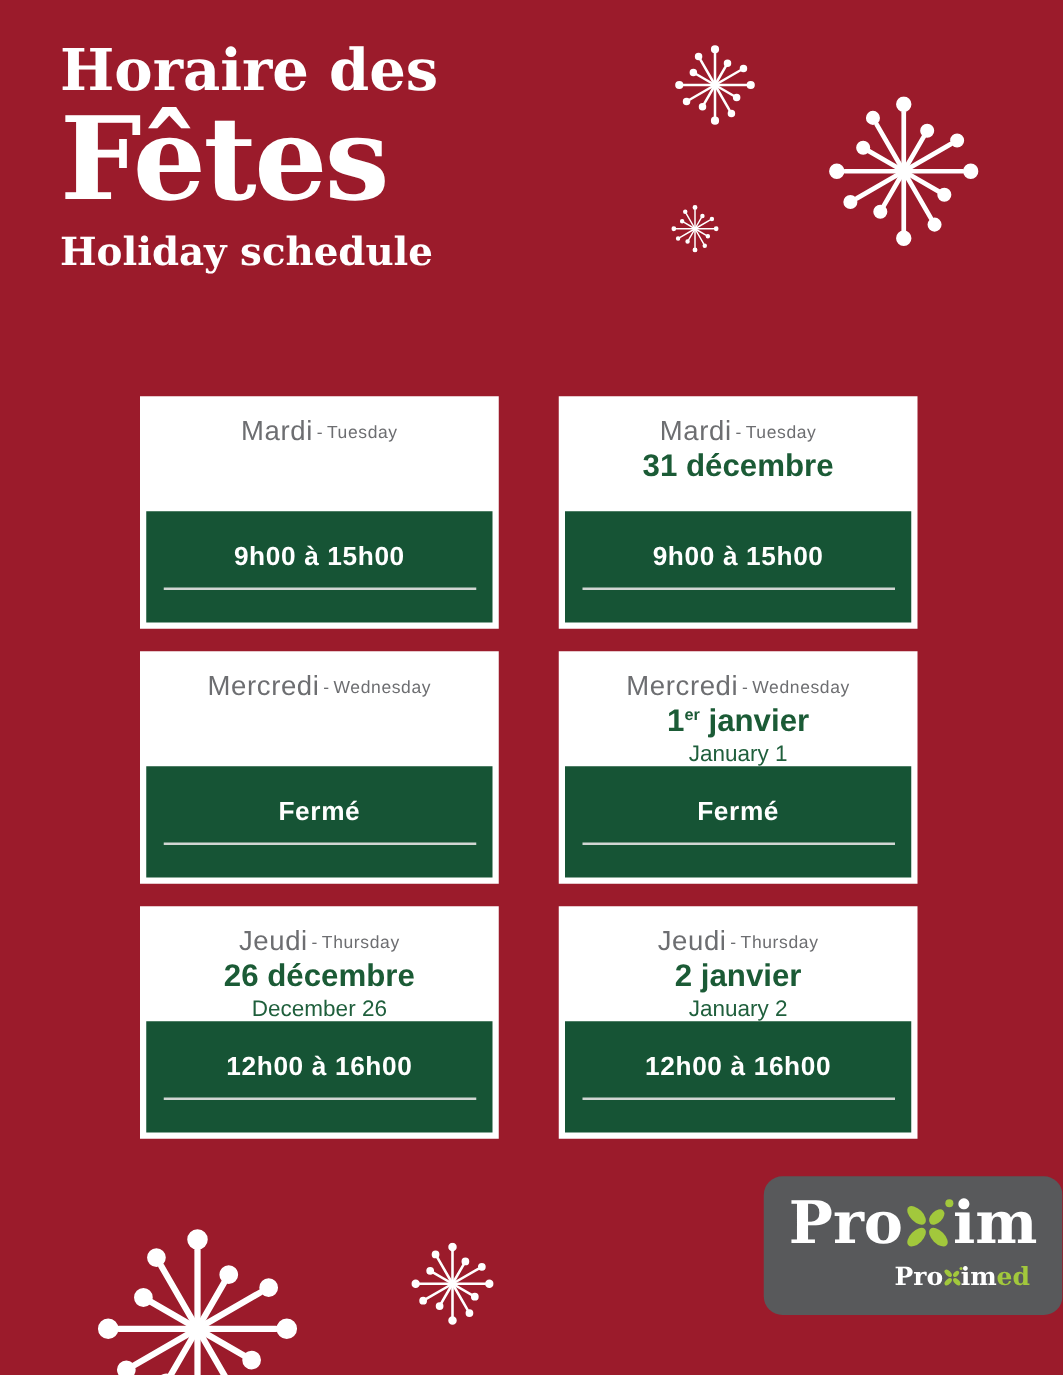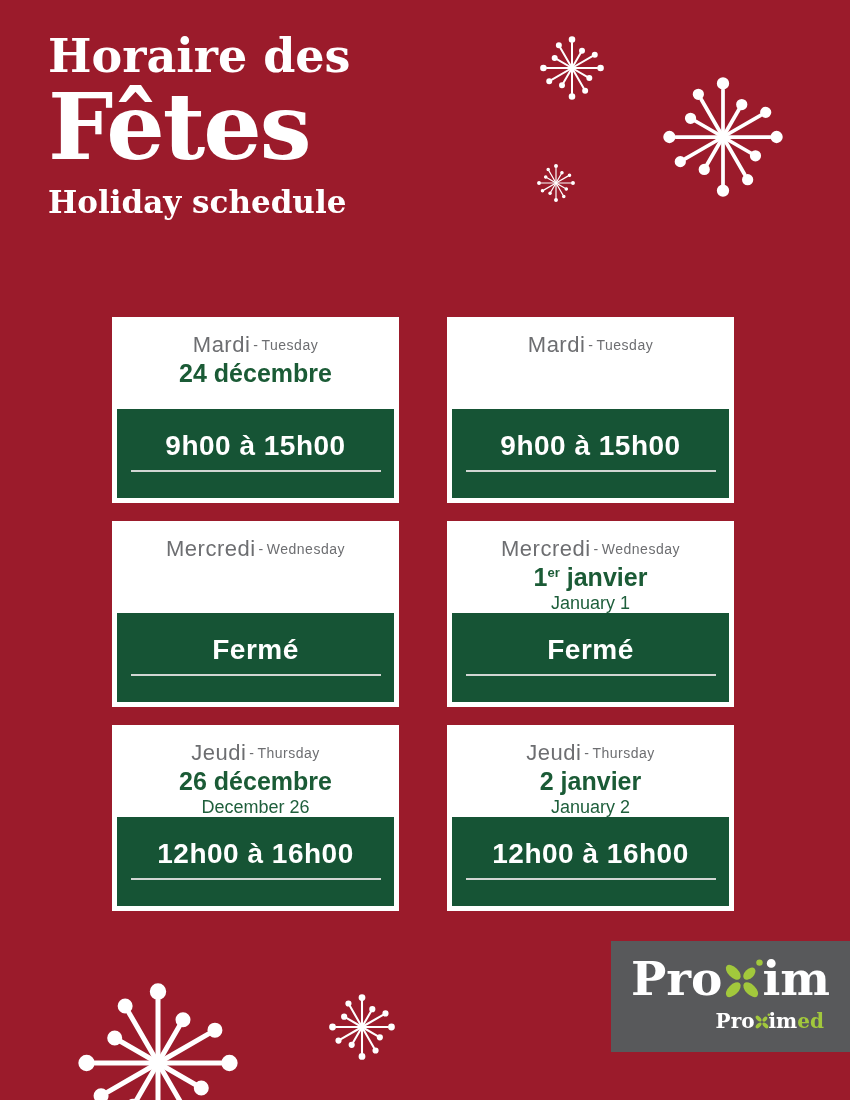--- a/index.html
+++ b/index.html
@@ -24,26 +24,26 @@
         display:flex;flex-direction:column;}
   .card-top{height:87px;text-align:center;box-sizing:border-box;padding-top:11px;}
   .day-line{font-size:22px;color:#6D6E71;letter-spacing:0.5px;line-height:1.1;}
   .day-sep{font-size:14px;margin:0 3px;vertical-align:2px;}
   .day-en{font-size:14px;vertical-align:2px;}
   .date-fr{margin-top:3px;font-size:25px;font-weight:bold;color:#1B5B36;line-height:1.1;}
   .date-fr sup{font-size:13px;font-weight:bold;}
   .date-en{margin-top:1px;font-size:18px;color:#1F5F3C;line-height:1.15;}
   .banner{flex:1;background:#165435;position:relative;
           display:flex;align-items:center;justify-content:center;}
-  .hours{color:#FFFFFF;font-size:28px;font-weight:bold;letter-spacing:0.5px;
+  .hours{color:#FFFFFF;font-size:21px;font-weight:bold;letter-spacing:0.5px;
          padding-bottom:16px;}
   .banner-line{position:absolute;bottom:26px;left:50%;transform:translateX(-50%);
                width:250px;height:2px;background:#D1D6D3;}
   
-  .logo-box{position:absolute;left:611px;top:941px;width:239px;height:111px;background:#58595B;}
+  .logo-box{position:absolute;left:611px;top:941px;width:239px;height:111px;background:#58595B;border-radius:15px;}
   .brand{display:flex;justify-content:center;align-items:flex-start;margin-top:14px;
          color:#FFFFFF;font-family:"DejaVu Serif", serif;font-weight:700;
          font-size:47px;line-height:1;}
   .x-big{width:46px;height:46px;margin:3px -3px 0 -3px;}
   .sub{position:absolute;right:26px;top:70px;color:#FFFFFF;
        font-family:"DejaVu Serif", serif;font-weight:700;font-size:20px;
        display:flex;align-items:flex-start;line-height:1;}
   .x-small{width:18px;height:18px;margin:2px -2px 0 -2px;}
   .sub-ed{color:#A2C83C;}
 </style>
@@ -108,31 +108,31 @@
   </svg>
 <svg class="flake" style="left:329px;top:994px;width:66px;height:66px" viewBox="-112 -112 224 224">
     <use href="#flakeShape"></use>
   </svg>
 
 <div class="grid">
 
   <div class="card">
     <div class="card-top">
       <div class="day-line"><span>Mardi</span><span class="day-sep">-</span><span class="day-en">Tuesday</span></div>
-      <div class="date-fr"><span>24 décembre</span><sup></sup><span></span></div>
     </div>
     <div class="banner">
       <div class="hours">9h00 à 15h00</div>
       <div class="banner-line"></div>
     </div>
   </div>
 
   <div class="card">
     <div class="card-top">
       <div class="day-line"><span>Mardi</span><span class="day-sep">-</span><span class="day-en">Tuesday</span></div>
+      <div class="date-fr"><span>31 décembre</span><sup></sup><span></span></div>
     </div>
     <div class="banner">
       <div class="hours">9h00 à 15h00</div>
       <div class="banner-line"></div>
     </div>
   </div>
 
   <div class="card">
     <div class="card-top">
       <div class="day-line"><span>Mercredi</span><span class="day-sep">-</span><span class="day-en">Wednesday</span></div>

